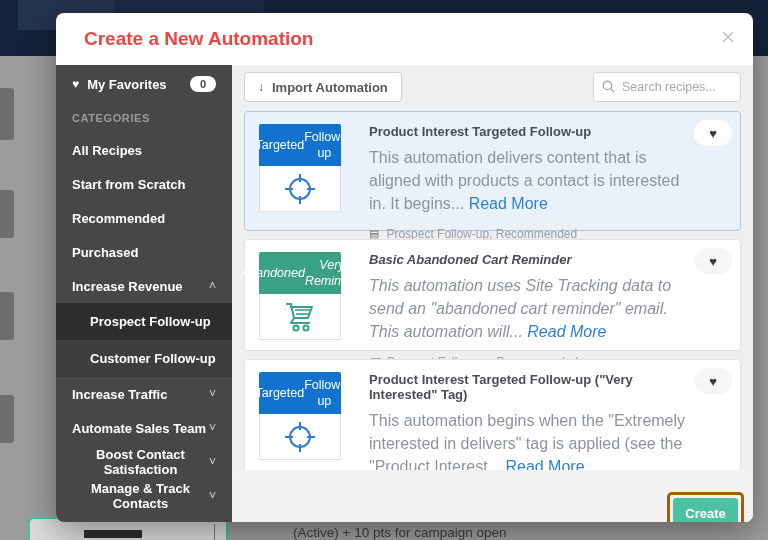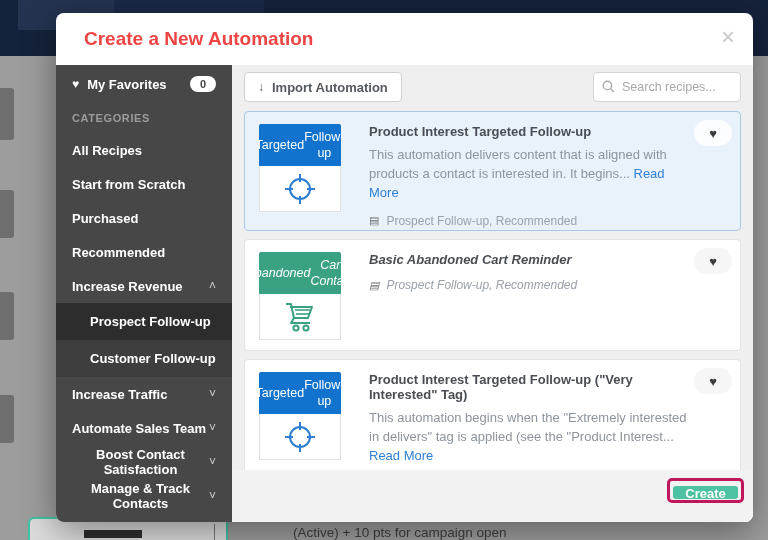--- a/index.html
+++ b/index.html
@@ -68,33 +68,33 @@
 
   .thumb { position:absolute; left:14px; top:12px; width:82px; }
   .thumb-head { height:42px; display:flex; flex-direction:row; align-items:center;
                 justify-content:center; color:#fff; font-size:12.5px; line-height:1.3;
                 border-radius:2px 2px 0 0; text-align:center; }
   .thumb-body { height:46px; background:#fff; border:1px solid #e0e0e0; border-top:none;
                 display:flex; align-items:center; justify-content:center; }
 
   .card-text { margin:12px 48px 0 124px; }
   .card-title { font-size:13px; font-weight:bold; color:#4a4e54; margin-bottom:7px; }
-  .card-desc { font-size:13px; color:#8d949d; line-height:1.45; }
+  .card-desc { font-size:16px; color:#8d949d; line-height:1.45; }
   .read-more { color:#2f7fd6; text-decoration:none; cursor:pointer; }
   .card-tags { margin-top:11px; display:flex; align-items:center; gap:7px;
                font-size:12px; color:#9aa1ab; }
   .tag-icon { color:#737373; font-size:11px; line-height:1; }
   .heart-pill { position:absolute; top:8px; right:8px; width:38px; height:26px; border-radius:13px;
                 background:#f6f6f6; display:flex; align-items:center; justify-content:center;
                 color:#3b3b3b; font-size:13px; cursor:pointer; }
   .card.selected .heart-pill { background:#fbfdff; }
 
   .footer { position:absolute; left:176px; right:0; bottom:0; height:52px; background:#f2f2f2; z-index:5; }
-  .create-annotation { position:absolute; right:9px; top:8px; width:77px; height:25px;
-                       border:3px solid #be185d; border-radius:5px; padding:3px; }
+  .create-annotation { position:absolute; right:9px; top:22px; width:77px; height:42px;
+                       border:3px solid #a16207; border-radius:5px; padding:3px; }
   .create-btn { width:100%; height:100%; background:#4cc2a2; border:none; border-radius:3px;
                 color:#fff; font-size:13px; font-weight:bold; cursor:pointer;
                 font-family:"Liberation Sans", sans-serif; }
 </style>
 </head>
 <body>
 
 <div class="stage">
 
   <div class="topbar">
@@ -122,24 +122,24 @@
       </div>
       <div class="cat-head">CATEGORIES</div>
 
       <div class="srow nav-row">
         <span>All Recipes</span>
       </div>
       <div class="srow nav-row">
         <span>Start from Scratch</span>
       </div>
       <div class="srow nav-row">
+        <span>Recommended</span>
+      </div>
+      <div class="srow nav-row">
         <span>Purchased</span>
-      </div>
-      <div class="srow nav-row">
-        <span>Recommended</span>
       </div>
       <div class="srow nav-row">
         <span>Increase Revenue</span>
         <span class="chev">˄</span>
       </div>
 
       <div class="subsec">
         <div class="subrow selected">
           <span>Prospect Follow-up</span>
         </div>
@@ -210,35 +210,39 @@
           </div>
           <div class="heart-pill">
             <span>♥</span>
           </div>
         </div>
 
         <div class="card card-2">
           <div class="thumb">
             <div class="thumb-head" style="background: rgb(58, 161, 130);">
               <span>Abandoned</span>
-              <span>Cart Contact</span>
+              <span>Very Reminder</span>
             </div>
             <div class="thumb-body">
               <svg width="36" height="34" viewBox="0 0 36 34">
                 <path d="M4 4 h5 l3 14 h14 l4 -11 h-22" fill="none" stroke="#3aa182" stroke-width="2" stroke-linejoin="round"></path>
                 <line x1="13" y1="10" x2="28" y2="10" stroke="#3aa182" stroke-width="1.6"></line>
                 <line x1="14" y1="14" x2="27" y2="14" stroke="#3aa182" stroke-width="1.6"></line>
                 <path d="M12 18 l-3 5 h19" fill="none" stroke="#3aa182" stroke-width="2" stroke-linejoin="round"></path>
                 <circle cx="14" cy="28" r="2.6" fill="none" stroke="#3aa182" stroke-width="2"></circle>
                 <circle cx="24" cy="28" r="2.6" fill="none" stroke="#3aa182" stroke-width="2"></circle>
               </svg>
             </div>
           </div>
           <div class="card-text">
             <div class="card-title">Basic Abandoned Cart Reminder</div>
+            <div class="card-desc">
+              <span>This automation uses Site Tracking data to send an "abandoned cart reminder" email. This automation will...</span>
+              <a class="read-more">Read More</a>
+            </div>
             <div class="card-tags">
               <span class="tag-icon">▤</span>
               <span>Prospect Follow-up, Recommended</span>
             </div>
           </div>
           <div class="heart-pill">
             <span>♥</span>
           </div>
         </div>
 

